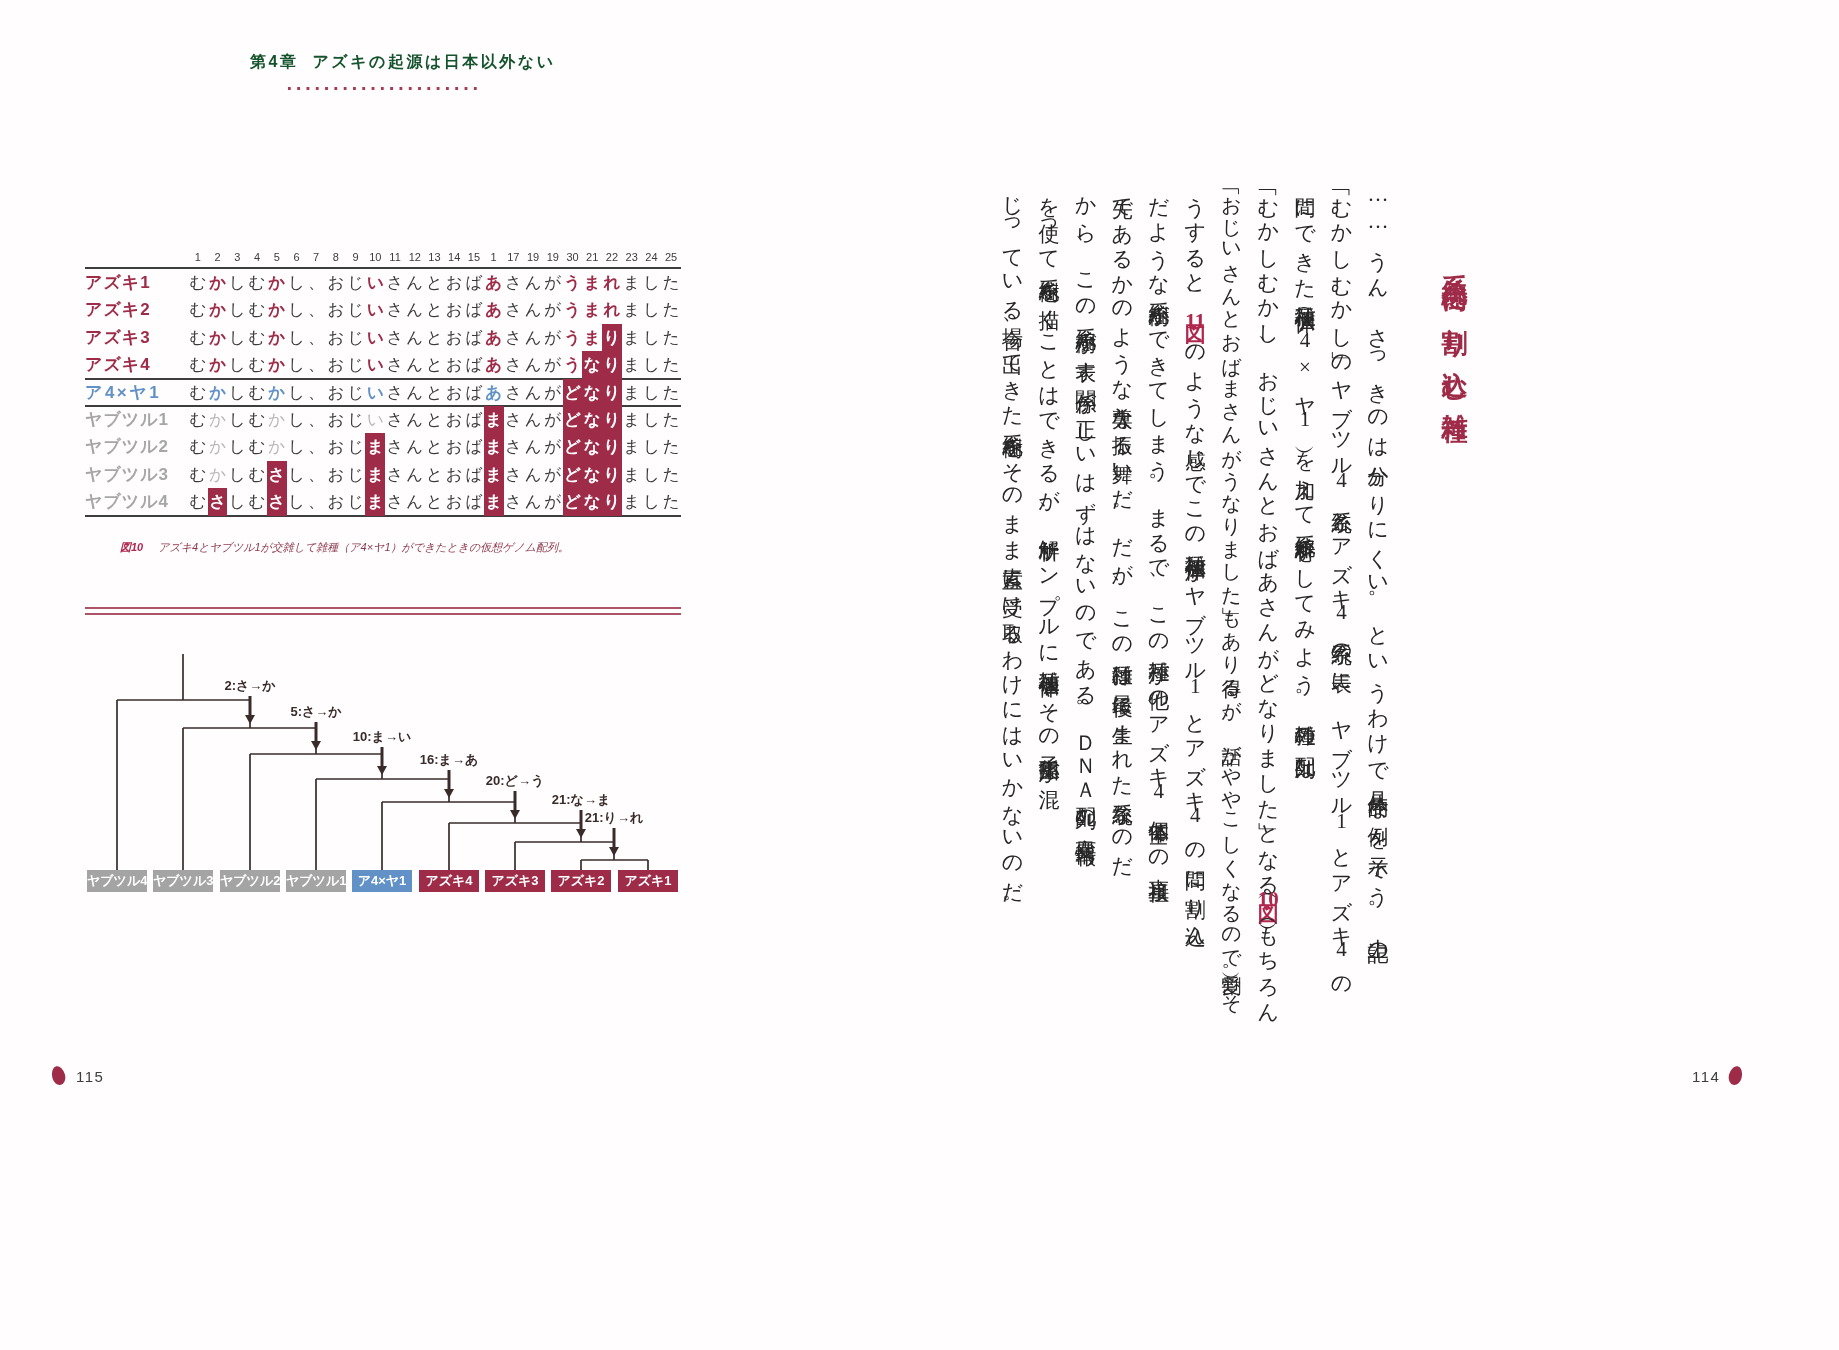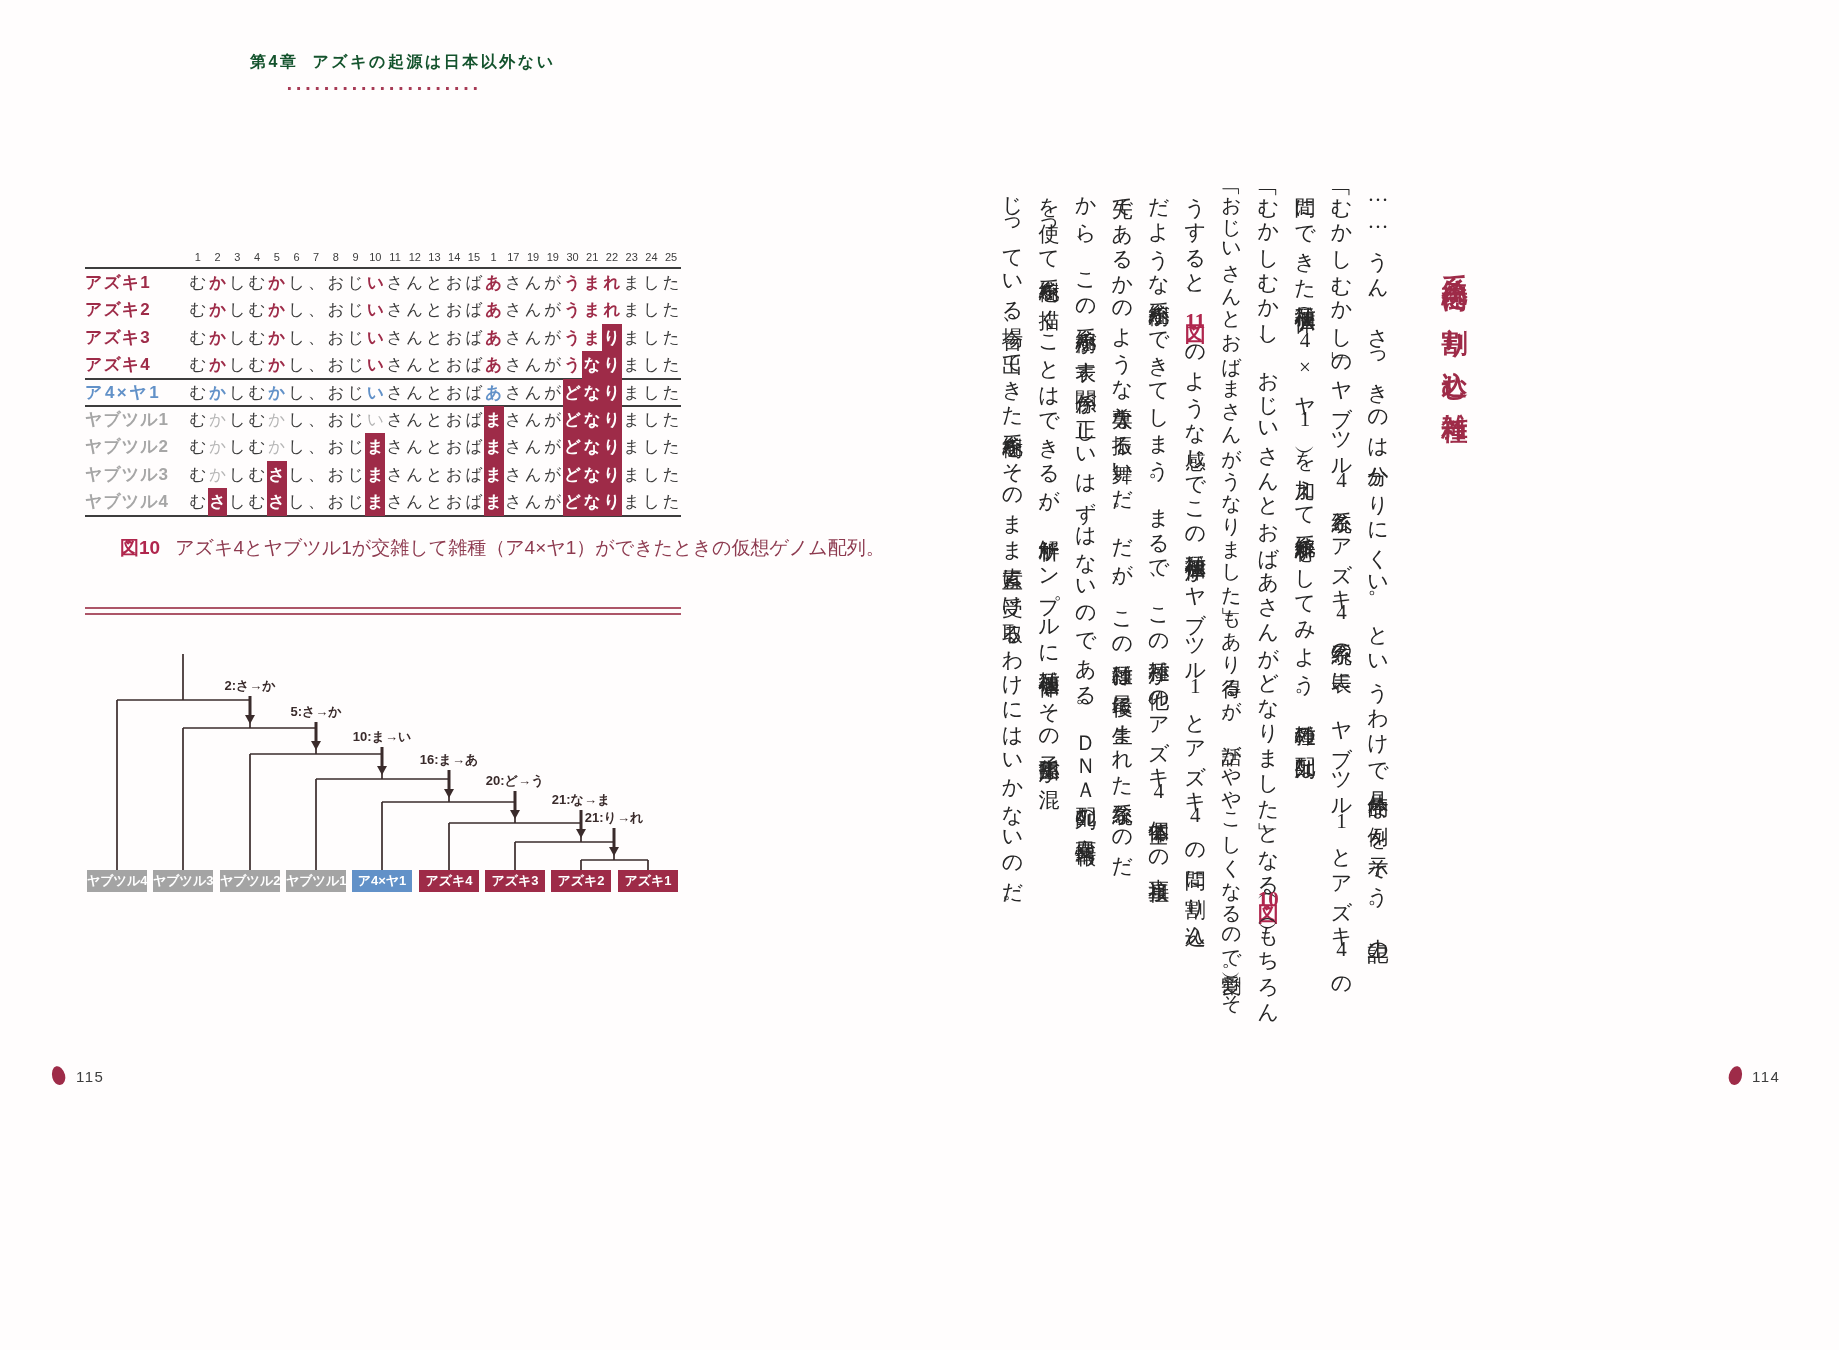--- a/index.html
+++ b/index.html
@@ -27,21 +27,21 @@
   .lab-azuki{color:#9e2b48;}
   .lab-hybrid{color:#6291c8;letter-spacing:2.5px;}
   .lab-yabu{color:#a6a6a6;}
   .g-cell{font-size:16.5px;text-align:center;line-height:27.4px;color:#3a3a3a;}
   .c-red{color:#9e2b48;font-weight:bold;}
   .c-blue{color:#6291c8;font-weight:bold;}
   .c-gray{color:#b5b5b5;}
   .c-redbg{background:#9e2b48;color:#ffffff;font-weight:bold;}
 
   
-  .caption{position:absolute;left:120px;font-size:19px;color:#8d3a4f;line-height:31px;}
+  .caption{position:absolute;left:120px;font-size:11px;color:#8d3a4f;line-height:31px;font-style:italic;}
   .cap-label{font-weight:bold;color:#b0264d;margin-right:15px;}
 
   
   .double-rule{position:absolute;left:85px;top:607px;width:596px;height:4px;
      border-top:2px solid #ad5568;border-bottom:2px solid #ad5568;}
 
   
   #tree-svg{position:absolute;left:78px;top:650px;}
   .leaf-box{position:absolute;top:870px;width:60px;height:22px;line-height:22px;
      text-align:center;font-size:13px;font-weight:bold;color:#fff;white-space:nowrap;}
@@ -413,21 +413,21 @@
       <div class="leaf-box leaf-blue" style="left: 352px;">ア4×ヤ1</div>
       <div class="leaf-box leaf-red" style="left: 419px;">アズキ4</div>
       <div class="leaf-box leaf-red" style="left: 485px;">アズキ3</div>
       <div class="leaf-box leaf-red" style="left: 551px;">アズキ2</div>
       <div class="leaf-box leaf-red" style="left: 618px;">アズキ1</div>
     </div>
 
 
   <div class="bean bean-left"></div>
   <div class="page-num" style="left:76px">115</div>
-  <div class="page-num" style="left:1752px">114</div>
+  <div class="page-num" style="left:1692px">114</div>
   <div class="bean bean-right"></div>
 
   <div id="section-title">系統樹に割り込む雑種</div>
   <div id="body-columns">
       <div class="v-col" style="font-size: 21px; letter-spacing: 3.06px;"><span>……うん、さっきのは分かりにくい。というわけで具体的な例を示そう。上記の</span></div>
       <div class="v-col" style="font-size: 21px; letter-spacing: 1.79px;"><span>「むかしむかし」のヤブツル4系統とアズキ4系統の表に、ヤブツル1とアズキ4の</span></div>
       <div class="v-col" style="font-size: 21px; letter-spacing: 2.41px;"><span>間にできた雑種個体（ア4×ヤ1）を加えて系統解析をしてみよう。雑種の配列は</span></div>
       <div class="v-col" style="font-size: 21px; letter-spacing: 1.21px;"><span>「むかしむかし、おじいさんとおばあさんがどなりました」となる（</span><span class="ref">図</span><span class="ref tcy">10</span><span>）（もちろん</span></div>
       <div class="v-col" style="font-size: 19.8395px; letter-spacing: 0.3px;"><span>「おじいさんとおばまさんがうなりました」もあり得るが、話がややこしくなるので割愛）。そ</span></div>
       <div class="v-col" style="font-size: 21px; letter-spacing: 1.79px;"><span>うすると、</span><span class="ref">図</span><span class="ref tcy">11</span><span>のような感じでこの雑種個体がヤブツル1とアズキ4の間に割り込ん</span></div>

